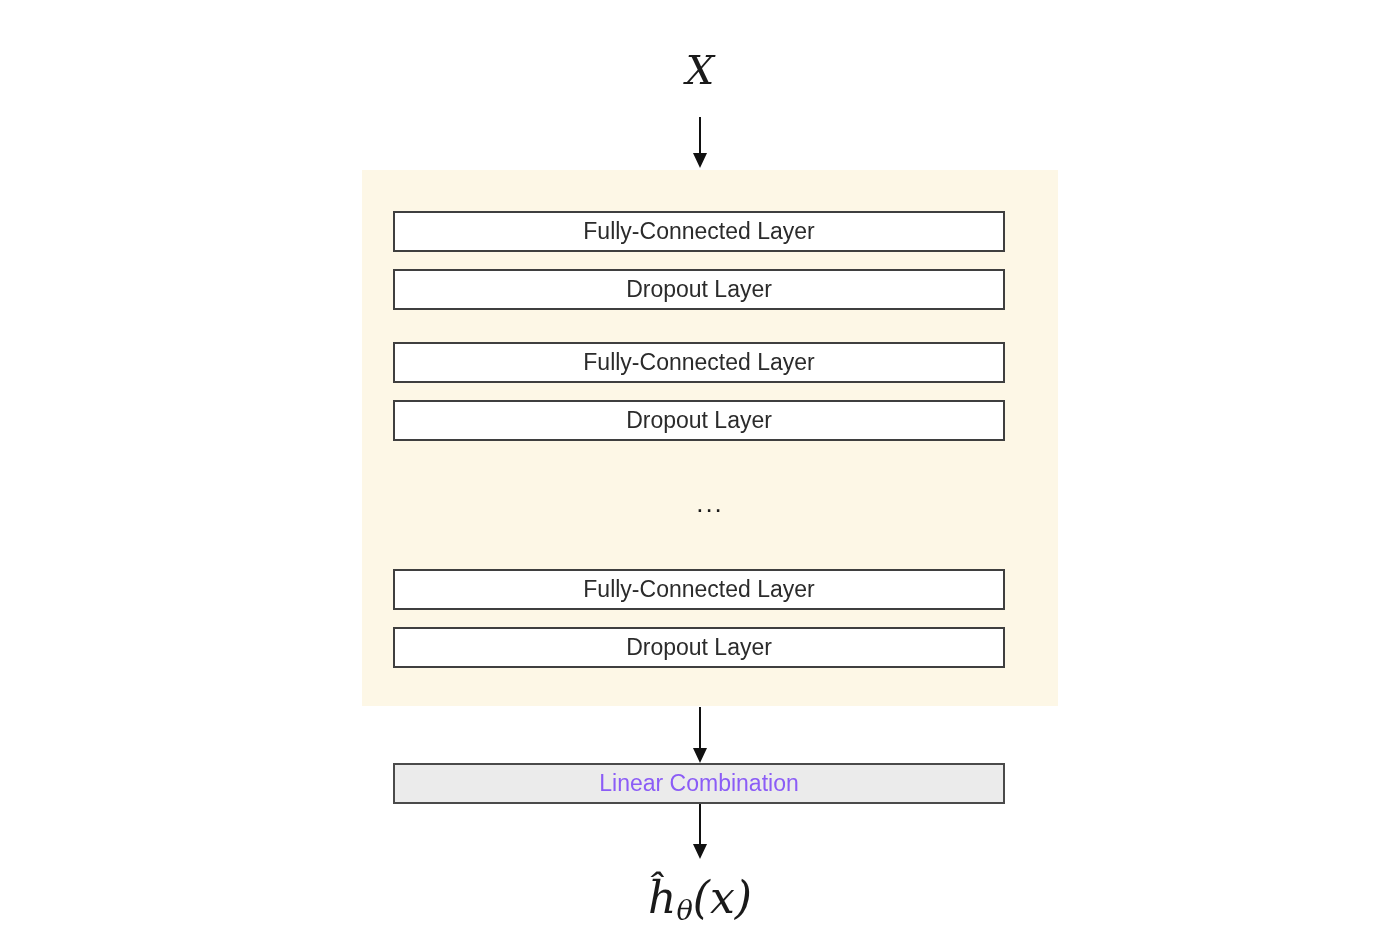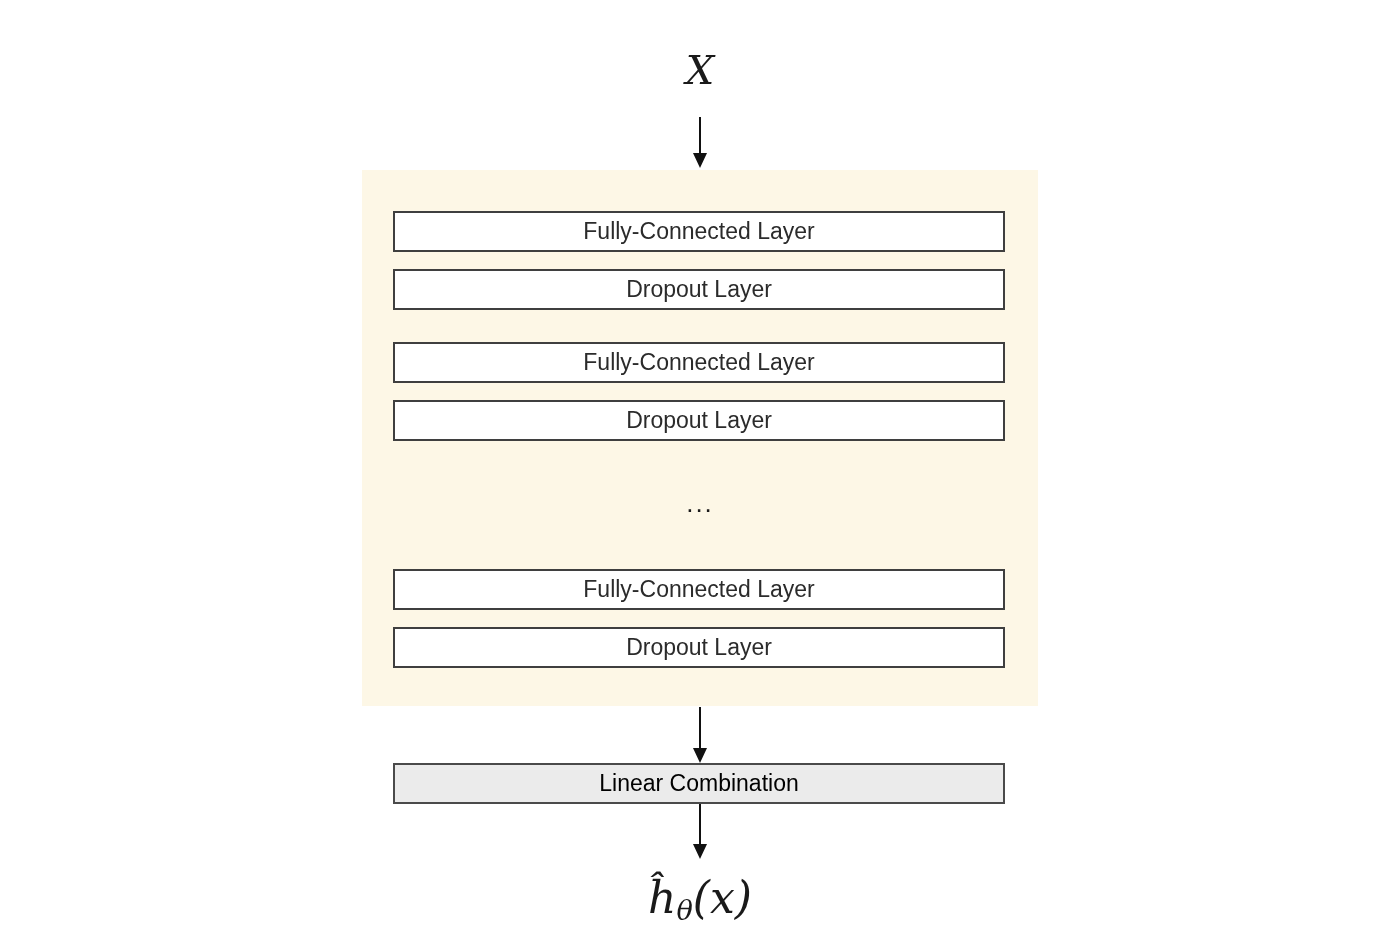--- a/index.html
+++ b/index.html
@@ -8,36 +8,37 @@
     font-family:"Liberation Sans", sans-serif; overflow:hidden;
   }
   .math { font-family:"DejaVu Serif", serif; font-style:italic; color:#1a1a1a; }
   .input-label {
     position:absolute; left:700px; top:50px; transform:translateX(-50%);
     font-size:40px; line-height:1;
   }
   .panel {
     position:absolute; left:362px; top:170px; width:676px; height:536px;
     background:#fdf7e6;
+    padding-left:20px;
   }
   .layer-box {
     position:absolute; left:31px; width:612px; height:41px;
     box-sizing:border-box; border:2px solid #3f3f3f; background:#ffffff;
     display:flex; align-items:center; justify-content:center;
     font-size:23px; color:#2b2b2b;
   }
   .ellipsis {
     position:absolute; left:0; right:0; top:320px; text-align:center;
     font-size:26px; color:#1a1a1a; letter-spacing:2px; line-height:1;
   }
   .output-box {
     position:absolute; left:393px; top:763px; width:612px; height:41px;
     box-sizing:border-box; border:2px solid #4a4a4a; background:#ebebeb;
     display:flex; align-items:center; justify-content:center;
-    font-size:23px; color:#000000;
+    font-size:23px; color:#8b5cf6;
   }
   .arrow { position:absolute; left:692px; width:16px; }
   .arrow .shaft { width:2px; margin:0 auto; background:#111111; }
   .arrow .head {
     width:0; height:0; margin:0 auto;
     border-left:7px solid transparent; border-right:7px solid transparent;
     border-top:15px solid #111111;
   }
   .arrow1 { top:117px; } .arrow1 .shaft { height:36px; }
   .arrow2 { top:707px; } .arrow2 .shaft { height:41px; }

